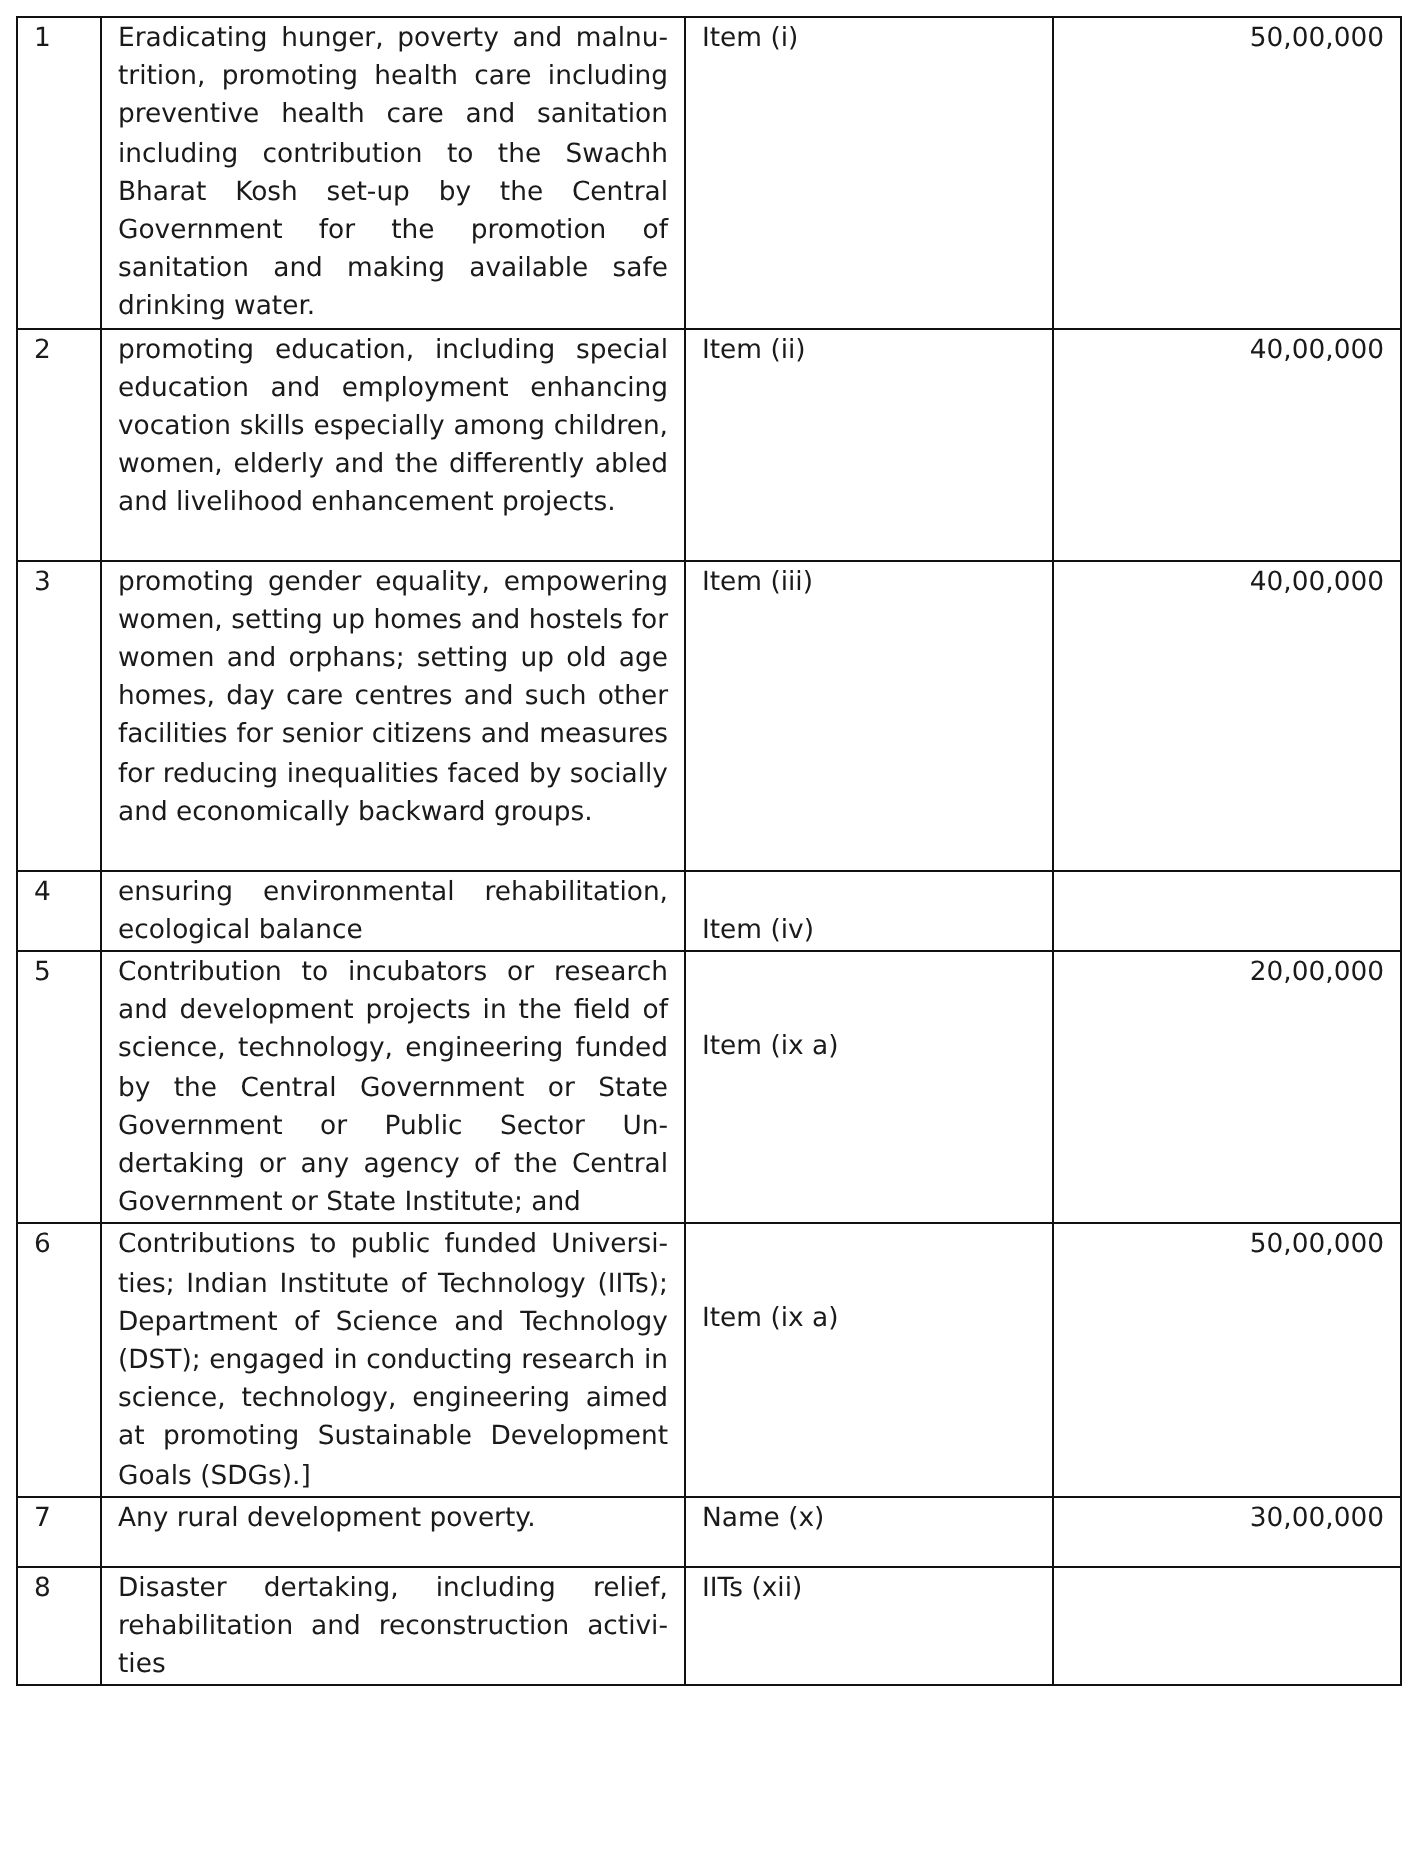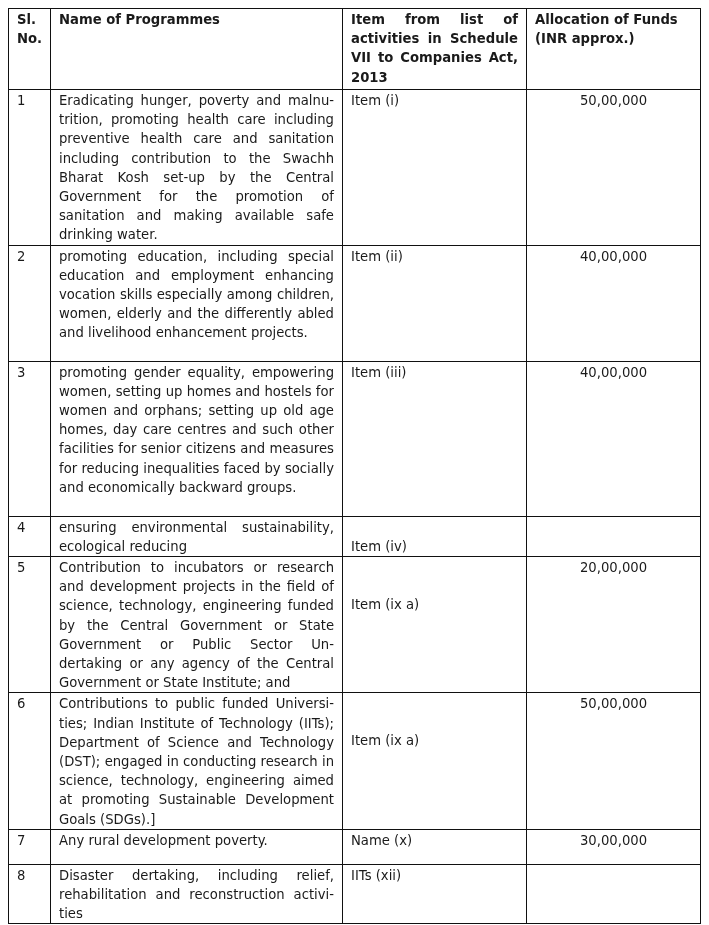--- a/index.html
+++ b/index.html
@@ -11,63 +11,57 @@
       padding: 1px 8px 0 8px; font-size: 13.2px; line-height: 19.2px; }
     col.c-sl { width: 42px; } col.c-name { width: 292px; }
     col.c-item { width: 184px; } col.c-fund { width: 174px; }
     th { font-weight: bold; text-align: left; }
     th.item-h { text-align: justify; text-align-last: left; }
     td.name { text-align: justify; hyphens: manual; }
     td.sl { padding-left: 8px; }
     td.item { text-align: left; vertical-align: middle; padding: 0 4px; }
     td.item.bottom { vertical-align: bottom; }
     td.item.top { vertical-align: top; }
-    td.fund { text-align: center; padding-left: 0; padding-right: 40px; margin-top: 40px; }
+    td.fund { text-align: right; padding-left: 0; padding-right: 40px; margin-top: 40px; }
     tr.h0 { height: 81px; } tr.r1 { height: 153px; } tr.r2 { height: 116px; }
     tr.r3 { height: 155px; } tr.r4 { height: 39px; } tr.r5 { height: 135px; }
     tr.r6 { height: 135px; } tr.r7 { height: 35px; } tr.r8 { height: 59px; }
   </style>
 </head>
 <body>
 
 <table class="csr">
   <colgroup>
       <col class="c-sl">
       <col class="c-name">
       <col class="c-item">
       <col class="c-fund">
     </colgroup>
   <tbody>
-      <tr class="h0">
-    <th>Sl. No.</th>
-    <th>Name of Programmes</th>
-    <th class="item-h">Item from list of activities in Schedule VII to Companies Act, 2013</th>
-    <th>Allocation of Funds (INR approx.)</th>
-  </tr>
   <tr class="r1">
     <td class="sl">1</td>
     <td class="name">Eradicating hunger, poverty and malnu­trition, promoting health care including preventive health care and sanita­tion including contribution to the Swachh Bharat Kosh set-up by the Cen­tral Government for the promotion of sanitation and making available safe drinking water.</td>
     <td class="item">Item (i)</td>
     <td class="fund">50,00,000</td>
   </tr>
   <tr class="r2">
     <td class="sl">2</td>
     <td class="name">promoting education, including special education and employment enhancing vocation skills especially among chil­dren, women, elderly and the differently abled and livelihood enhancement pro­jects.</td>
     <td class="item">Item (ii)</td>
     <td class="fund">40,00,000</td>
   </tr>
   <tr class="r3">
     <td class="sl">3</td>
     <td class="name">promoting gender equality, empowering women, setting up homes and hostels for women and orphans; setting up old age homes, day care centres and such other facilities for senior citizens and measures for reducing inequalities faced by socially and economically backward groups.</td>
     <td class="item">Item (iii)</td>
     <td class="fund">40,00,000</td>
   </tr>
   <tr class="r4">
     <td class="sl">4</td>
-    <td class="name">ensuring environmental sustainability, ecological reducing</td>
+    <td class="name">ensuring environmental rehabilitation, ecological balance</td>
     <td class="item bottom">Item (iv)</td>
     <td class="fund"></td>
   </tr>
   <tr class="r5">
     <td class="sl">5</td>
     <td class="name">Contribution to incubators or research and development projects in the field of science, technology, engineering funded by the Central Government or State Government or Public Sector Un­dertaking or any agency of the Central Government or State Institute; and</td>
     <td class="item" style="vertical-align:top;padding-top:38px;">Item (ix a)</td>
     <td class="fund">20,00,000</td>
   </tr>
   <tr class="r6">

